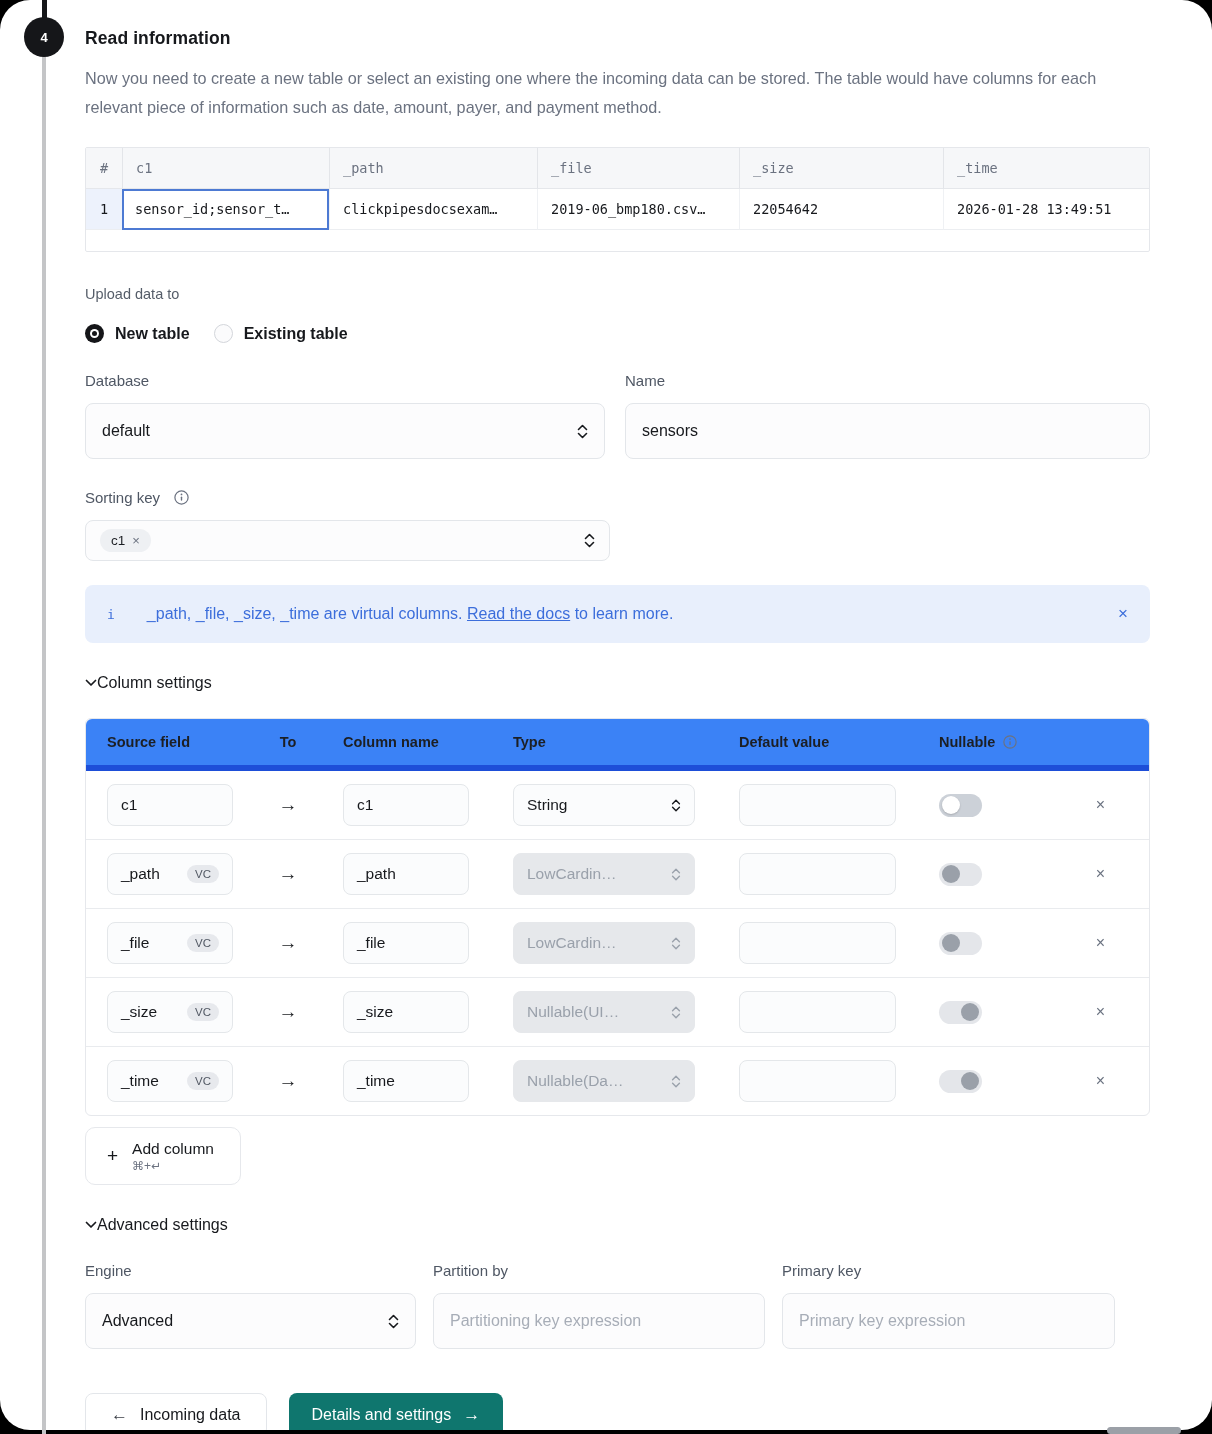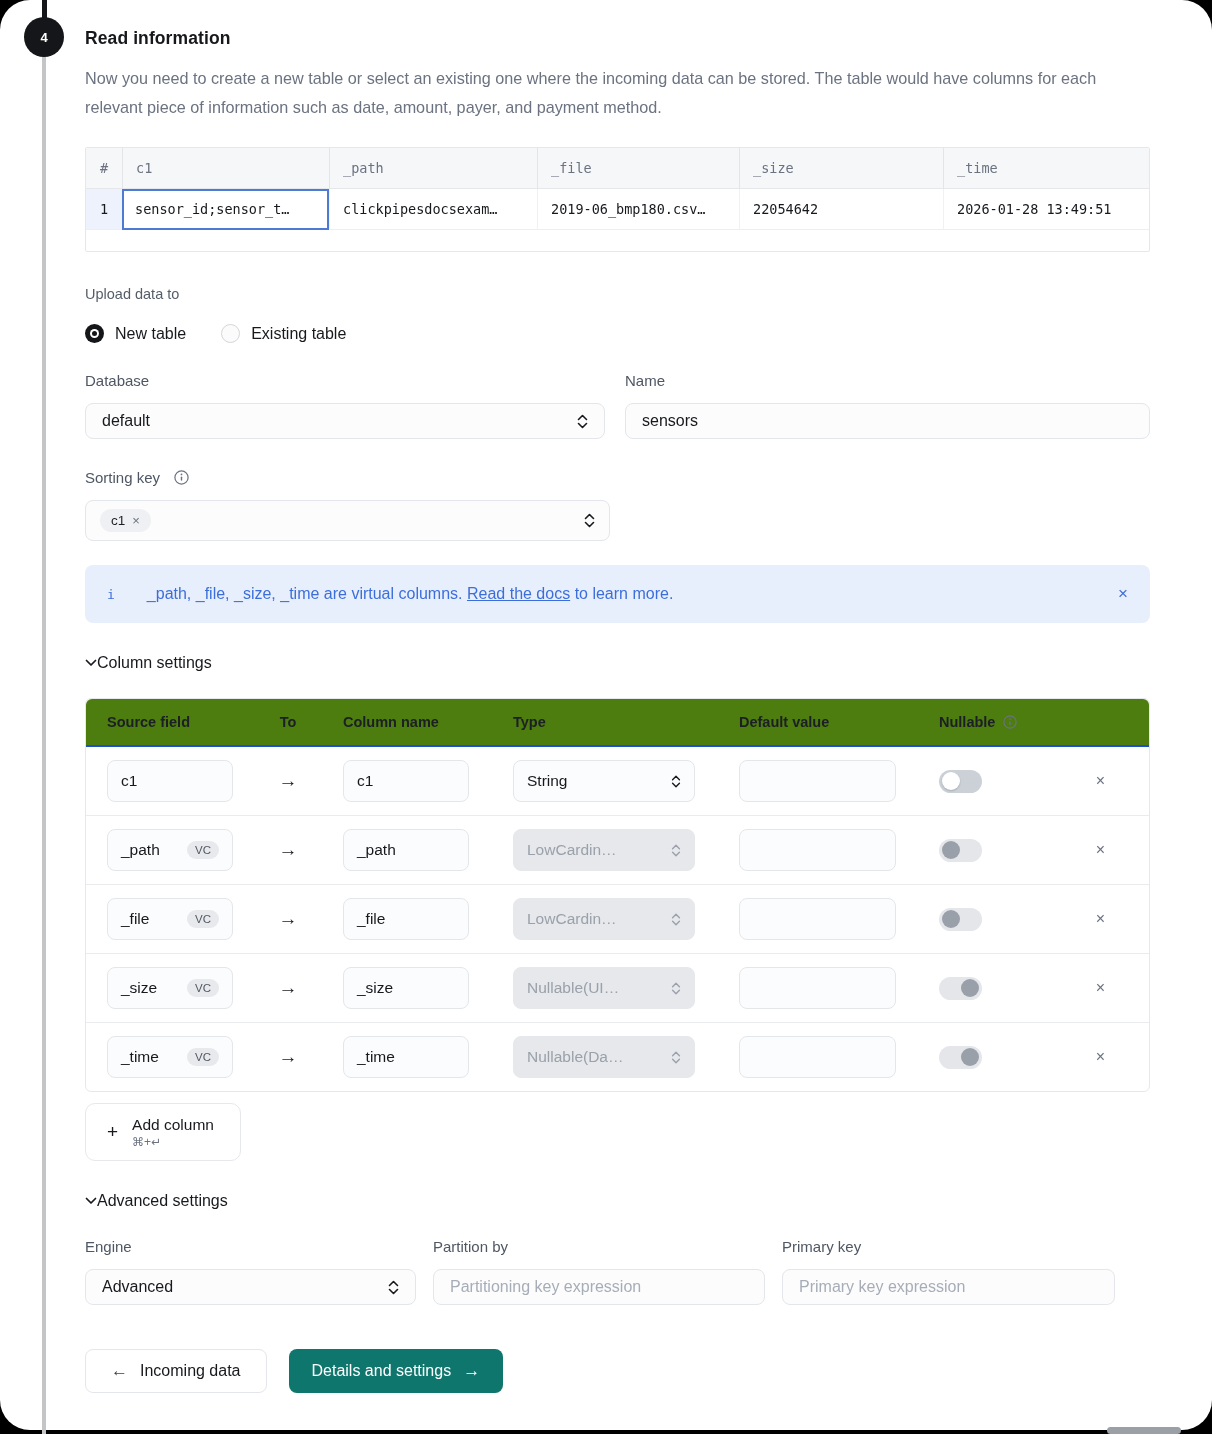--- a/index.html
+++ b/index.html
@@ -38,30 +38,30 @@
   .ptable .head .cell + .cell { border-left:1px solid #e3e5e9; }
   .ptable .body .cell { color:#17191d; border-bottom:1px solid #eceef1; }
   .ptable .body .cell + .cell { border-left:1px solid #eff1f4; }
   .ptable .rownum { background:#edf2fc; text-align:center; padding:12px 6px; }
   .ptable .selected { border:2px solid #4d7ad3 !important; padding:10px 11px; }
   .ptable .filler { height:21px; }
 
   .section-label { font-size:14.5px; color:#555d69; font-weight:500; }
 
   .upload { margin-top:34px; }
-  .radio-row { margin-top:22px; display:flex; align-items:center; gap:35px; }
+  .radio-row { margin-top:22px; display:flex; align-items:center; gap:24px;font-weight:bold; }
   .radio-opt { display:flex; align-items:center; gap:11px; font-size:16px; color:#17191d; }
   .radio-on { width:19px; height:19px; border-radius:50%; background:#151619; display:flex; align-items:center; justify-content:center; }
   .radio-on .ring { width:9px; height:9px; border-radius:50%; background:#fff; display:flex; align-items:center; justify-content:center; }
   .radio-on .dot { width:5px; height:5px; border-radius:50%; background:#151619; }
   .radio-off { width:19px; height:19px; border-radius:50%; border:1.5px solid #d3d6db; background:#fbfbfc; }
 
   .field-label { font-size:15px; color:#4f5764; font-weight:500; margin-bottom:14px; }
   .box {
-    height:36px; border:1px solid #e3e6ea; border-radius:8px; background:#fcfcfd;
+    height:56px; border:1px solid #e3e6ea; border-radius:8px; background:#fcfcfd;
     display:flex; align-items:center; padding:0 16px; font-size:16px; color:#17191d;
   }
   .select { justify-content:space-between; cursor:pointer; }
   .updown { display:flex; flex-direction:column; align-items:center; gap:1px; }
   .updown svg { display:block; }
 
   .db-grid { margin-top:29px; display:grid; grid-template-columns:520px 1fr; gap:20px; }
 
   .sorting { margin-top:30px; }
   .sorting .field-label { display:flex; align-items:center; gap:14px; }
@@ -76,21 +76,21 @@
   .banner .i-ico { font-family:"DejaVu Sans Mono",monospace; font-size:13px; margin-right:32px; }
   .banner a { color:#3c6edb; text-decoration:underline; cursor:pointer; }
   .banner .close { margin-left:auto; font-size:17px; cursor:pointer; color:#3c6edb; }
 
   .collapse-head { margin-top:31px; display:flex; align-items:center; font-size:16px; font-weight:400; color:#17191d; cursor:pointer; }
   .collapse-head svg { display:block; }
 
   
   .ctable { margin-top:26px; border:1px solid #e6e8ec; border-radius:6px; }
   .cgrid { display:grid; grid-template-columns:126px 110px 126px 44px 182px 44px 157px 43px 44px 1fr; align-items:center; padding-left:21px; }
-  .chead { background:#4d7c0f; border-bottom:2px solid #1d4ed8; border-radius:6px 6px 0 0; padding-top:15px; padding-bottom:15px; }
+  .chead { background:#3b82f6; border-bottom:6px solid #1d4ed8; border-radius:6px 6px 0 0; padding-top:15px; padding-bottom:15px; }
   .chead .hcell { font-size:14.5px; font-weight:600; color:#1c1f24; }
   .chead .center { text-align:center; }
   .chead .with-info { display:flex; align-items:center; gap:8px; }
   .crow { padding-top:13px; padding-bottom:13px; }
   .crow + .crow { border-top:1px solid #e9ebee; }
   .cin {
     height:42px; border:1px solid #e4e7ea; border-radius:8px; background:#fbfcfd;
     display:flex; align-items:center; padding:0 13px; font-size:15.5px; color:#17191d;
     white-space:nowrap; overflow:hidden;
   }

